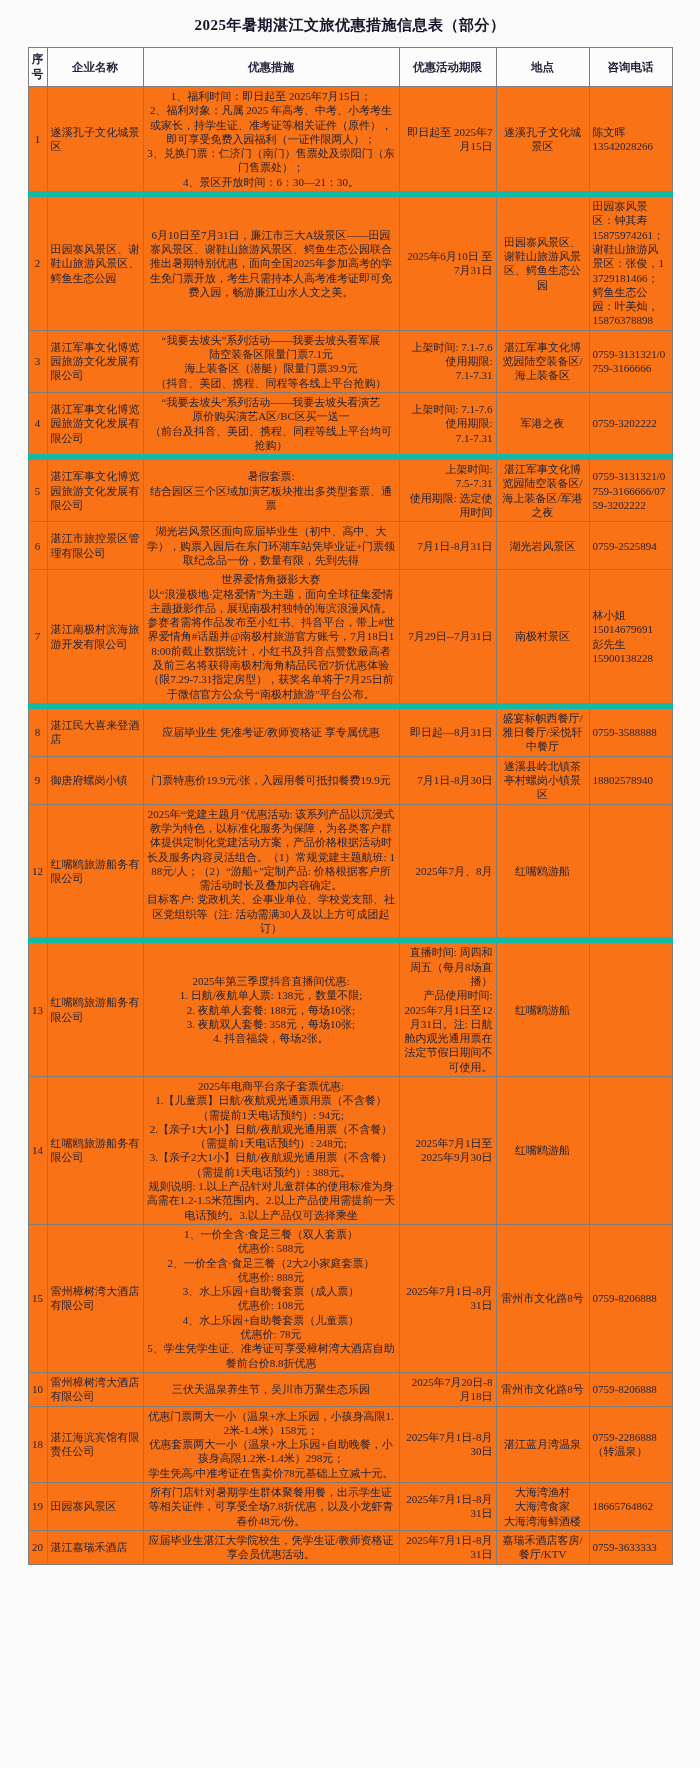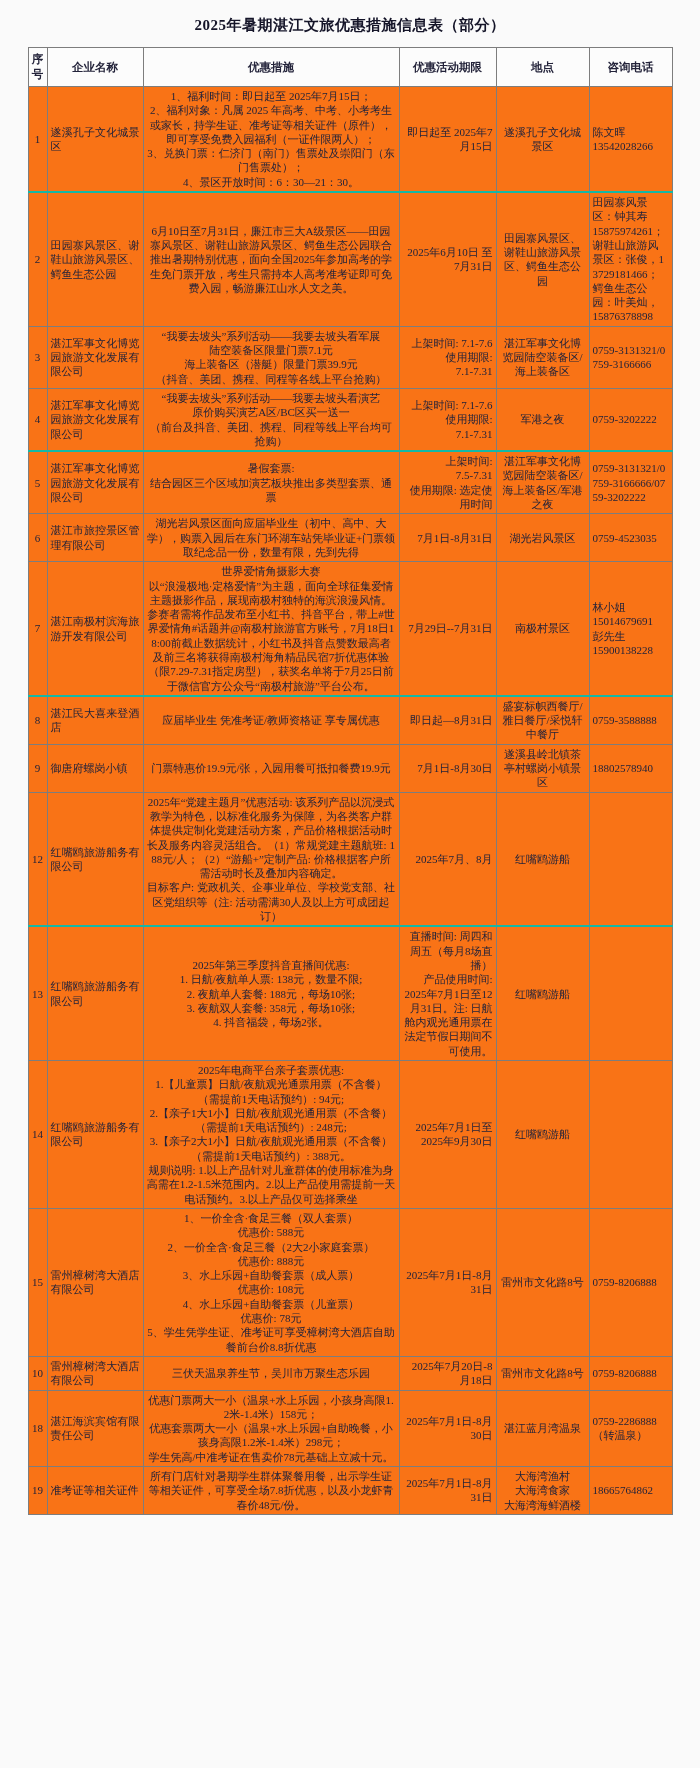--- a/index.html
+++ b/index.html
@@ -41,21 +41,21 @@
     overflow-wrap: break-word;
   }
   .info-table th {
     font-weight: bold;
     text-align: center;
     height: 34px;
     font-size: 11.5px;
     background: #fcfcfc;
   }
   tr.thick-top td {
-    border-top: 2px solid #14b8a6;
+    border-top: 6px solid #14b8a6;
   }
   td.c-no      { text-align: center; padding: 1px; }
   td.c-company { text-align: justify; }
   td.c-measures{ text-align: center; }
   td.c-period  { text-align: right; font-family: Liberation Serif, serif; }
   td.c-location{ text-align: center; }
   td.c-phone   { text-align: left; }
 </style>
 </head>
 <body>
@@ -140,21 +140,21 @@
 使用期限: 选定使用时间</td>
     <td class="c-location">湛江军事文化博览园陆空装备区/海上装备区/军港之夜</td>
     <td class="c-phone">0759-3131321/0759-3166666/0759-3202222</td>
   </tr>
         <tr>
     <td class="c-no">6</td>
     <td class="c-company">湛江市旅控景区管理有限公司</td>
     <td class="c-measures">湖光岩风景区面向应届毕业生（初中、高中、大学），购票入园后在东门环湖车站凭毕业证+门票领取纪念品一份，数量有限，先到先得</td>
     <td class="c-period">7月1日-8月31日</td>
     <td class="c-location">湖光岩风景区</td>
-    <td class="c-phone">0759-4523035</td>
+    <td class="c-phone">0759-2525894</td>
   </tr>
         <tr>
     <td class="c-no">7</td>
     <td class="c-company">湛江南极村滨海旅游开发有限公司</td>
     <td class="c-measures">世界爱情角摄影大赛
 以“浪漫极地·定格爱情”为主题，面向全球征集爱情主题摄影作品，展现南极村独特的海滨浪漫风情。参赛者需将作品发布至小红书、抖音平台，带上#世界爱情角#话题并@南极村旅游官方账号，7月18日18:00前截止数据统计，小红书及抖音点赞数最高者及前三名将获得南极村海角精品民宿7折优惠体验（限7.29-7.31指定房型），获奖名单将于7月25日前于微信官方公众号“南极村旅游”平台公布。</td>
     <td class="c-period">7月29日--7月31日</td>
     <td class="c-location">南极村景区</td>
     <td class="c-phone">林小姐
 15014679691
@@ -243,23 +243,31 @@
     <td class="c-measures">优惠门票两大一小（温泉+水上乐园，小孩身高限1.2米-1.4米）158元；
 优惠套票两大一小（温泉+水上乐园+自助晚餐，小孩身高限1.2米-1.4米）298元；
 学生凭高/中准考证在售卖价78元基础上立减十元。</td>
     <td class="c-period">2025年7月1日-8月30日</td>
     <td class="c-location">湛江蓝月湾温泉</td>
     <td class="c-phone">0759-2286888
 （转温泉）</td>
   </tr>
         <tr>
     <td class="c-no">19</td>
-    <td class="c-company">准考证等相关证件</td>
+    <td class="c-company">田园寨风景区</td>
     <td class="c-measures">所有门店针对暑期学生群体聚餐用餐，出示学生证等相关证件，可享受全场7.8折优惠，以及小龙虾青春价48元/份。</td>
     <td class="c-period">2025年7月1日-8月31日</td>
     <td class="c-location">大海湾渔村
 大海湾食家
 大海湾海鲜酒楼</td>
     <td class="c-phone">18665764862</td>
   </tr>
+        <tr>
+    <td class="c-no">20</td>
+    <td class="c-company">湛江嘉瑞禾酒店</td>
+    <td class="c-measures">应届毕业生湛江大学院校生，凭学生证/教师资格证享会员优惠活动。</td>
+    <td class="c-period">2025年7月1日-8月31日</td>
+    <td class="c-location">嘉瑞禾酒店客房/餐厅/KTV</td>
+    <td class="c-phone">0759-3633333</td>
+  </tr>
       </tbody>
   </table>
 </div>
 
 </body></html>

